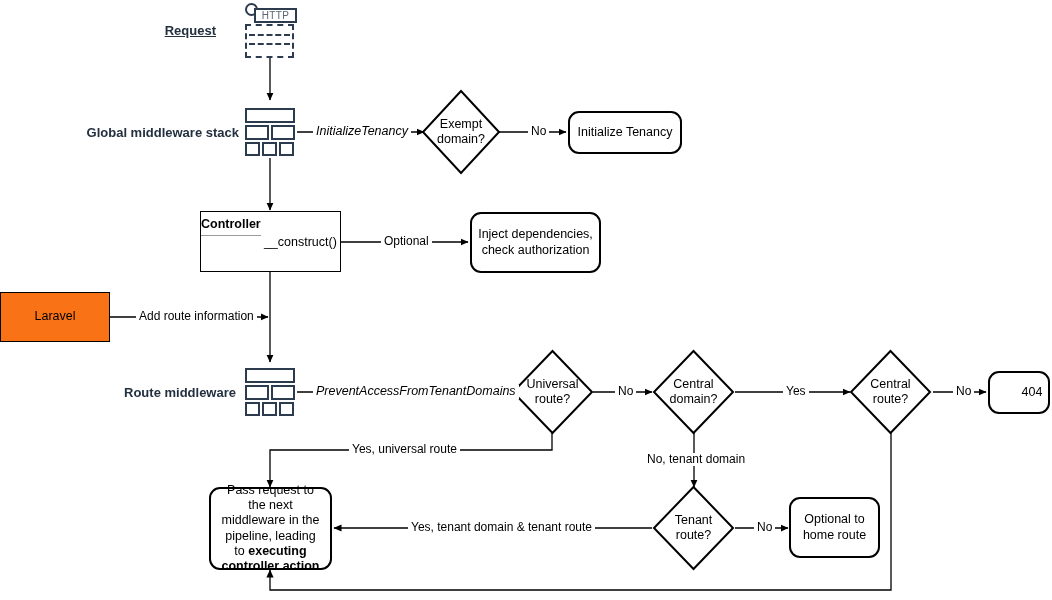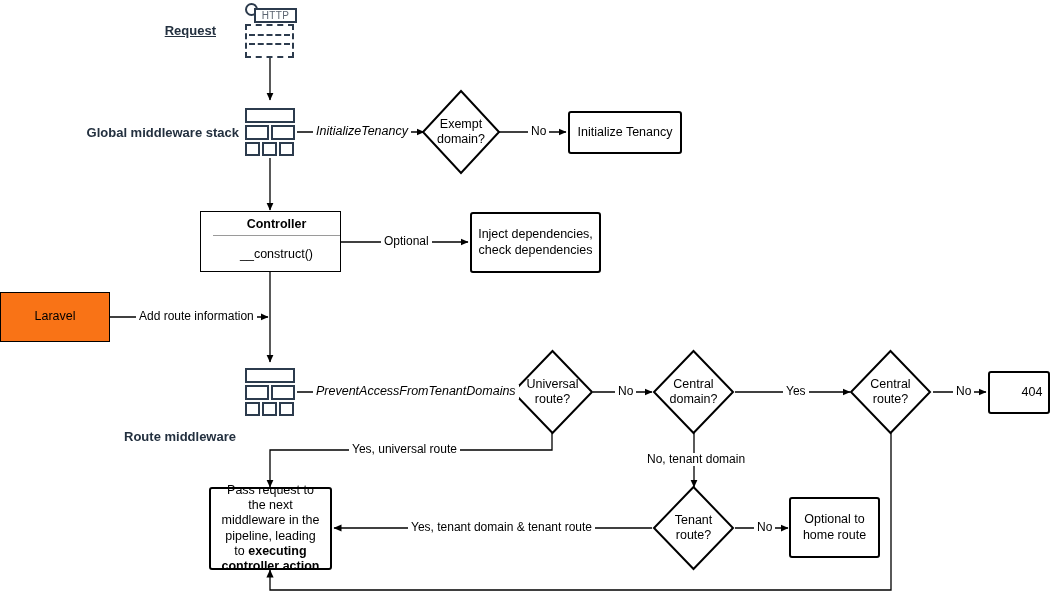--- a/index.html
+++ b/index.html
@@ -33,21 +33,21 @@
     color: #000000;
     font-size: 12.5px;
     line-height: 1.22;
   }
   .rect {
     border: 1.3px solid #000000;
     background: #f97316;
   }
   .rounded {
     border: 2px solid #000000;
-    border-radius: 3px;
+    border-radius: 11px;
     background: #ffffff;
   }
   .label-text {
     position: absolute;
     color: #000000;
     font-size: 12px;
     background: #ffffff;
     padding: 0 3px;
     white-space: nowrap;
     line-height: 1.1;
@@ -78,22 +78,21 @@
     line-height: 1.2;
     text-align: center;
   }
   
   .uml {
     position: absolute;
     border: 1.3px solid #000000;
     background: #ffffff;
     box-sizing: border-box;
     display: flex;
-    flex-direction: column;
-    padding-left: 12px;
+    flex-direction: row;
   }
   .uml-title {
     height: 23px;
     display: flex;
     align-items: center;
     justify-content: center;
     font-weight: bold;
     font-size: 12.5px;
     border-bottom: 1.1px solid #9a9a9a;
   }
@@ -200,21 +199,21 @@
       <line x1="735" y1="528" x2="788" y2="528" marker-end="url(#arrow)"></line>
 
       <line x1="652" y1="528" x2="334" y2="528" marker-end="url(#arrow)"></line>
 
       <path d="M891,433 L891,590 L270,590 L270,570" marker-end="url(#arrow)"></path>
     </g>
   </svg>
 
   <div class="swimlabel" style="left:108px; top:23px; width:108px;text-decoration:underline;">Request</div>
   <div class="swimlabel" style="left:59px; top:125px; width:180px;">Global middleware stack</div>
-  <div class="swimlabel" style="left:56px; top:385px; width:180px;margin-top:44px;">Route middleware</div>
+  <div class="swimlabel" style="left:56px; top:385px; width:180px;">Route middleware</div>
 
   <div class="http-icon" style="left:245px; top:3px;">
     <div class="circle"></div>
     <div class="hbar">HTTP</div>
     <div class="dashbox"></div>
     <div class="dashline" style="top:31px;"></div>
     <div class="dashline" style="top:40px;"></div>
   </div>
 
   <div class="stack" style="left:245px; top:108px;">
@@ -284,21 +283,21 @@
       <span>route?</span>
     </div>
   </div>
 
   <div class="node rounded" style="left:568px; top:111px; width:114px; height:43px;">
     <span>Initialize Tenancy</span>
   </div>
 
   <div class="node rounded" style="left:470px; top:212px; width:131px; height:61px; flex-direction:column;">
     <span>Inject dependencies,</span>
-    <span>check dependencies</span>
+    <span>check authorization</span>
   </div>
 
   <div class="node rounded" style="left:988px; top:371px; width:62px; height:43px;padding-left:26px;">
     <span>404</span>
   </div>
 
   <div class="node rounded" style="left:789px; top:497px; width:91px; height:61px; flex-direction:column;">
     <span>Optional to</span>
     <span>home route</span>
   </div>

